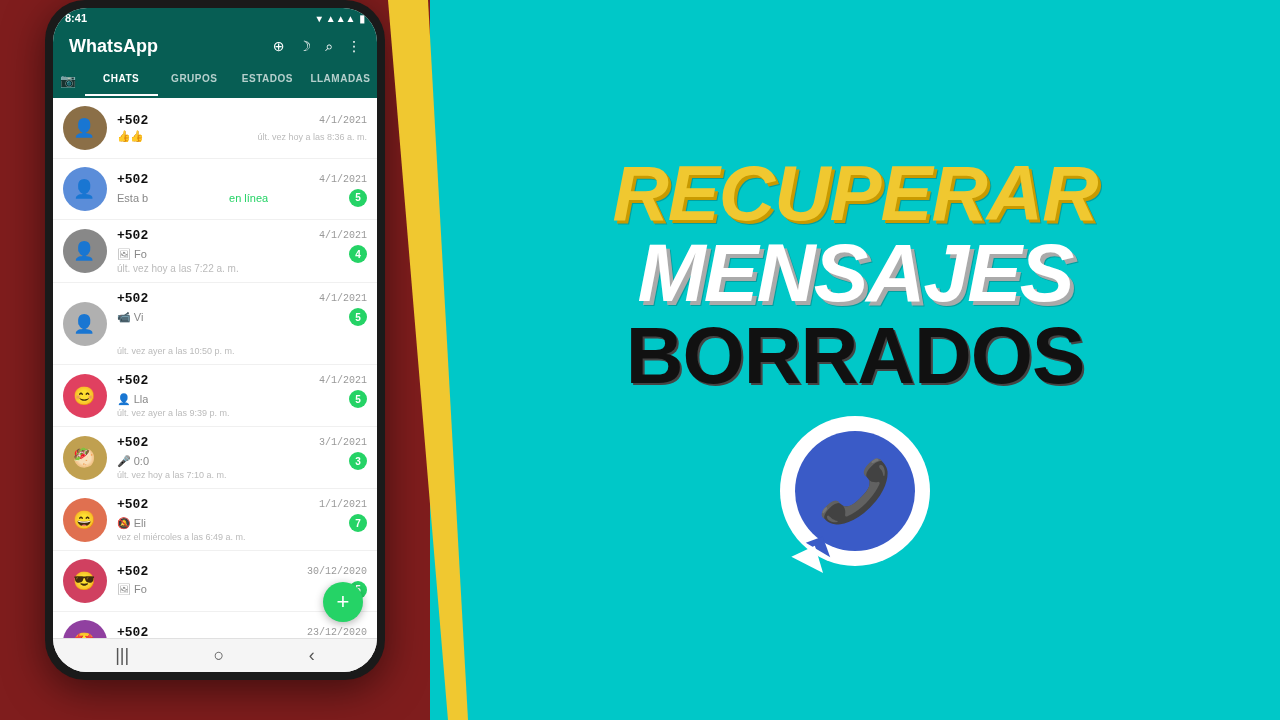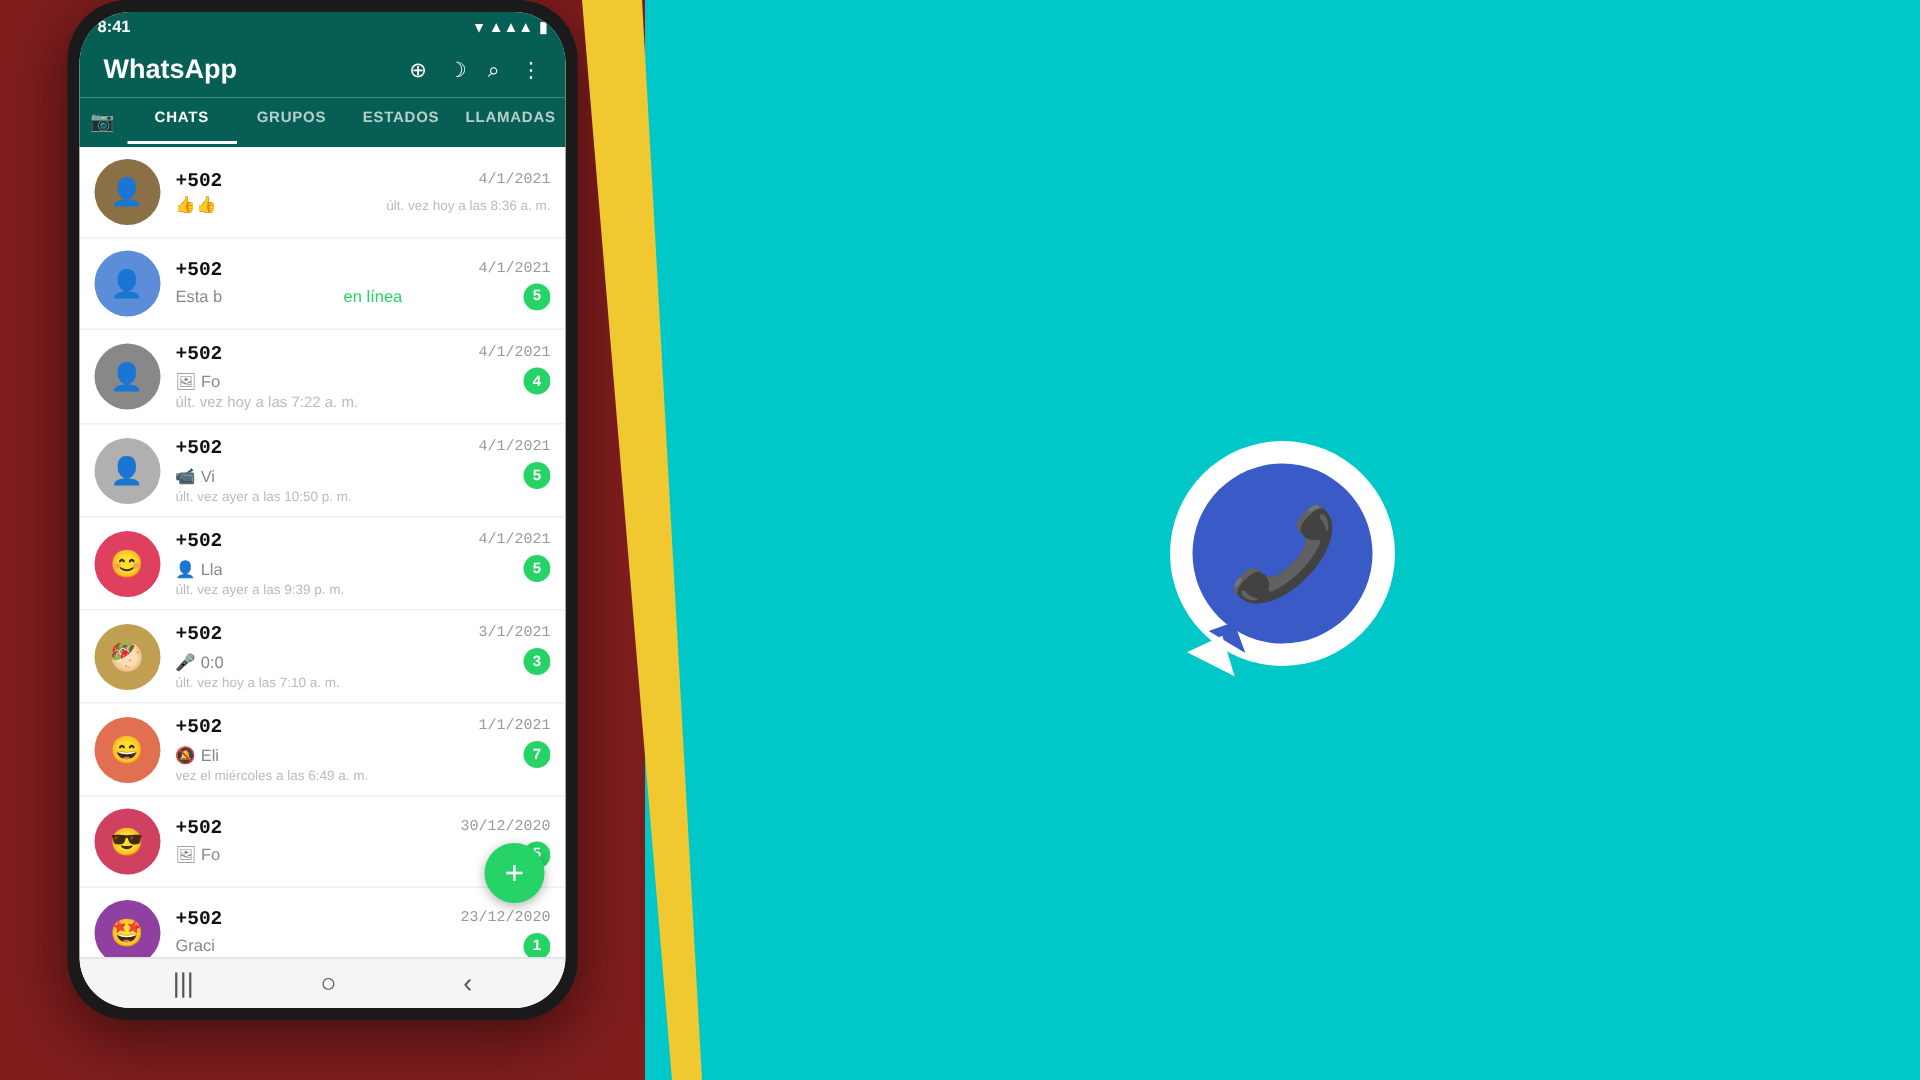--- a/index.html
+++ b/index.html
@@ -448,21 +448,21 @@
           <div class="avatar a4" style="background:#b0b0b0;color:#888;">👤</div>
           <div class="chat-info">
             <div class="chat-top">
               <span class="chat-name">+502</span>
               <span class="chat-time">4/1/2021</span>
             </div>
             <div class="chat-bottom">
               <span class="chat-preview">📹 Vi</span>
               <span class="badge">5</span>
             </div>
-            <div style="font-size:9px;color:#bbb;">últ. vez ayer a las 10:50 p. m.</div>
+            <div style="font-size:9px;color:#bbb;margin-top:20px;">últ. vez ayer a las 10:50 p. m.</div>
           </div>
         </div>
 
         <div class="chat-item">
           <div class="avatar a5">😊</div>
           <div class="chat-info">
             <div class="chat-top">
               <span class="chat-name">+502</span>
               <span class="chat-time">4/1/2021</span>
             </div>
@@ -542,20 +542,25 @@
         <span>‹</span>
       </div>
 
     </div>
   </div>
 </div>
 
 <div class="diagonal"></div>
 
 <div class="right-section">
+  <div style="text-align:center; line-height:1.05;">
+    <div class="text-recuperar">RECUPERAR</div>
+    <div class="text-mensajes">MENSAJES</div>
+    <div class="text-borrados">BORRADOS</div>
+  </div>
 
   <div class="wa-logo-container">
     <div class="wa-logo-outer">
       <div class="wa-logo-bg">
         <div class="wa-logo-circle">
           <span class="phone-icon">📞</span>
         </div>
       </div>
     </div>
   </div>

